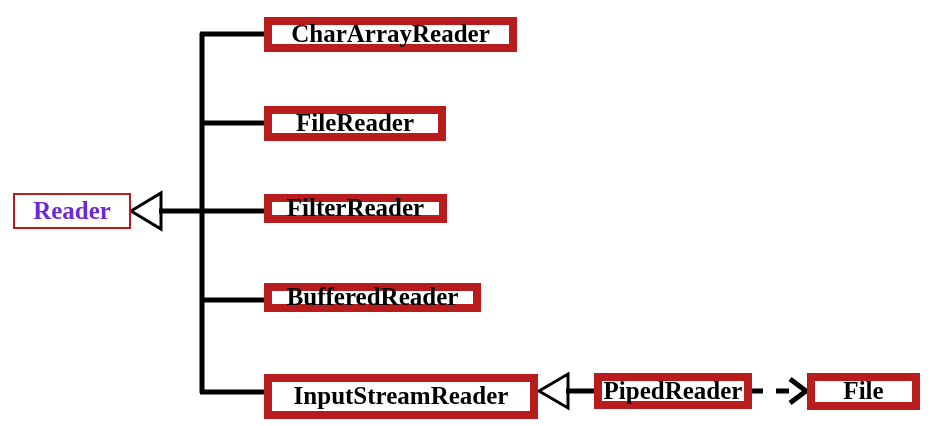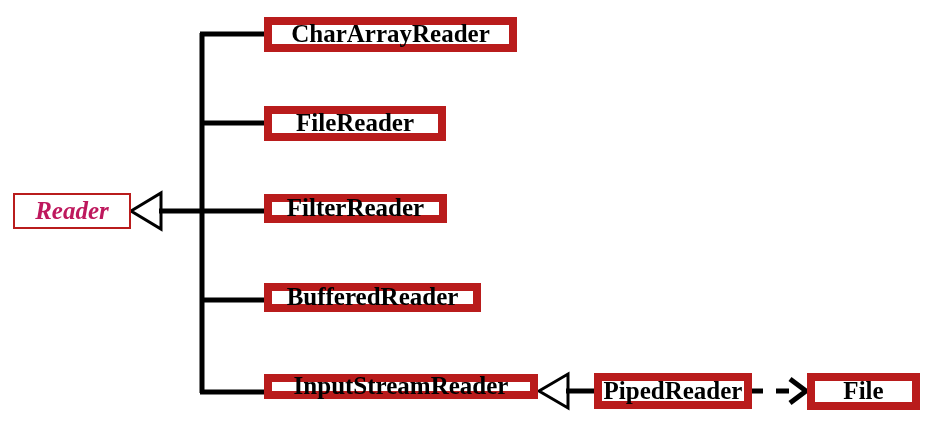--- a/index.html
+++ b/index.html
@@ -37,22 +37,21 @@
     font-family: "Liberation Serif", "DejaVu Serif", serif;
     font-weight: bold;
     font-size: 25px;
     line-height: 1;
     color: #000000;
     letter-spacing: 0px;
     white-space: nowrap;
   }
   .uml-box.abstract {
     border-width: 2px;
-    font-style: italic;
-    color: #be185d;
+    color: #6d28d9;
   }
   .box-label {
     display: block;
     padding: 0 4px;
     transform: translateY(-1px);
   }
 </style>
 </head>
 <body>
 
@@ -96,21 +95,21 @@
   </div>
 
   <div class="uml-box" style="left:264px; top:194px; width:183px; height:29px;">
     <span class="box-label">FilterReader</span>
   </div>
 
   <div class="uml-box" style="left:264px; top:283px; width:217px; height:29px;">
     <span class="box-label">BufferedReader</span>
   </div>
 
-  <div class="uml-box" style="left:264px; top:374px; width:274px; height:25px;">
+  <div class="uml-box" style="left:264px; top:374px; width:274px; height:45px;">
     <span class="box-label">InputStreamReader</span>
   </div>
 
   <div class="uml-box" style="left:594px; top:373px; width:158px; height:36px;">
     <span class="box-label">PipedReader</span>
   </div>
 
   <div class="uml-box" style="left:807px; top:373px; width:113px; height:37px;">
     <span class="box-label">File</span>
   </div>

